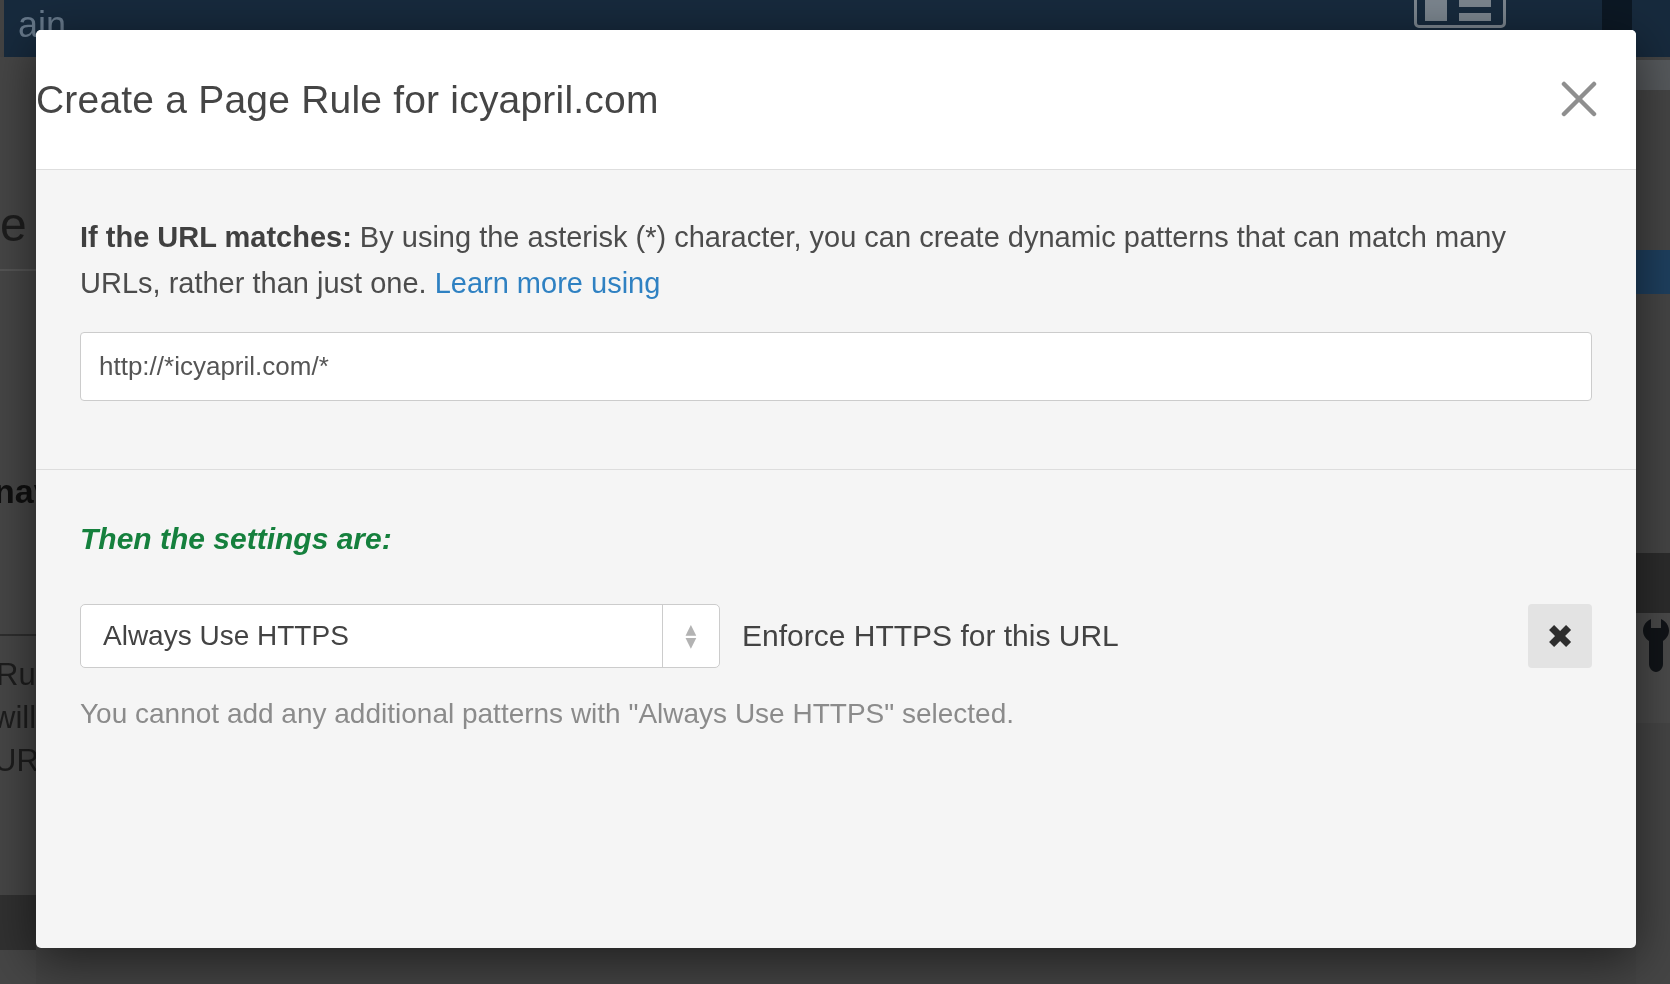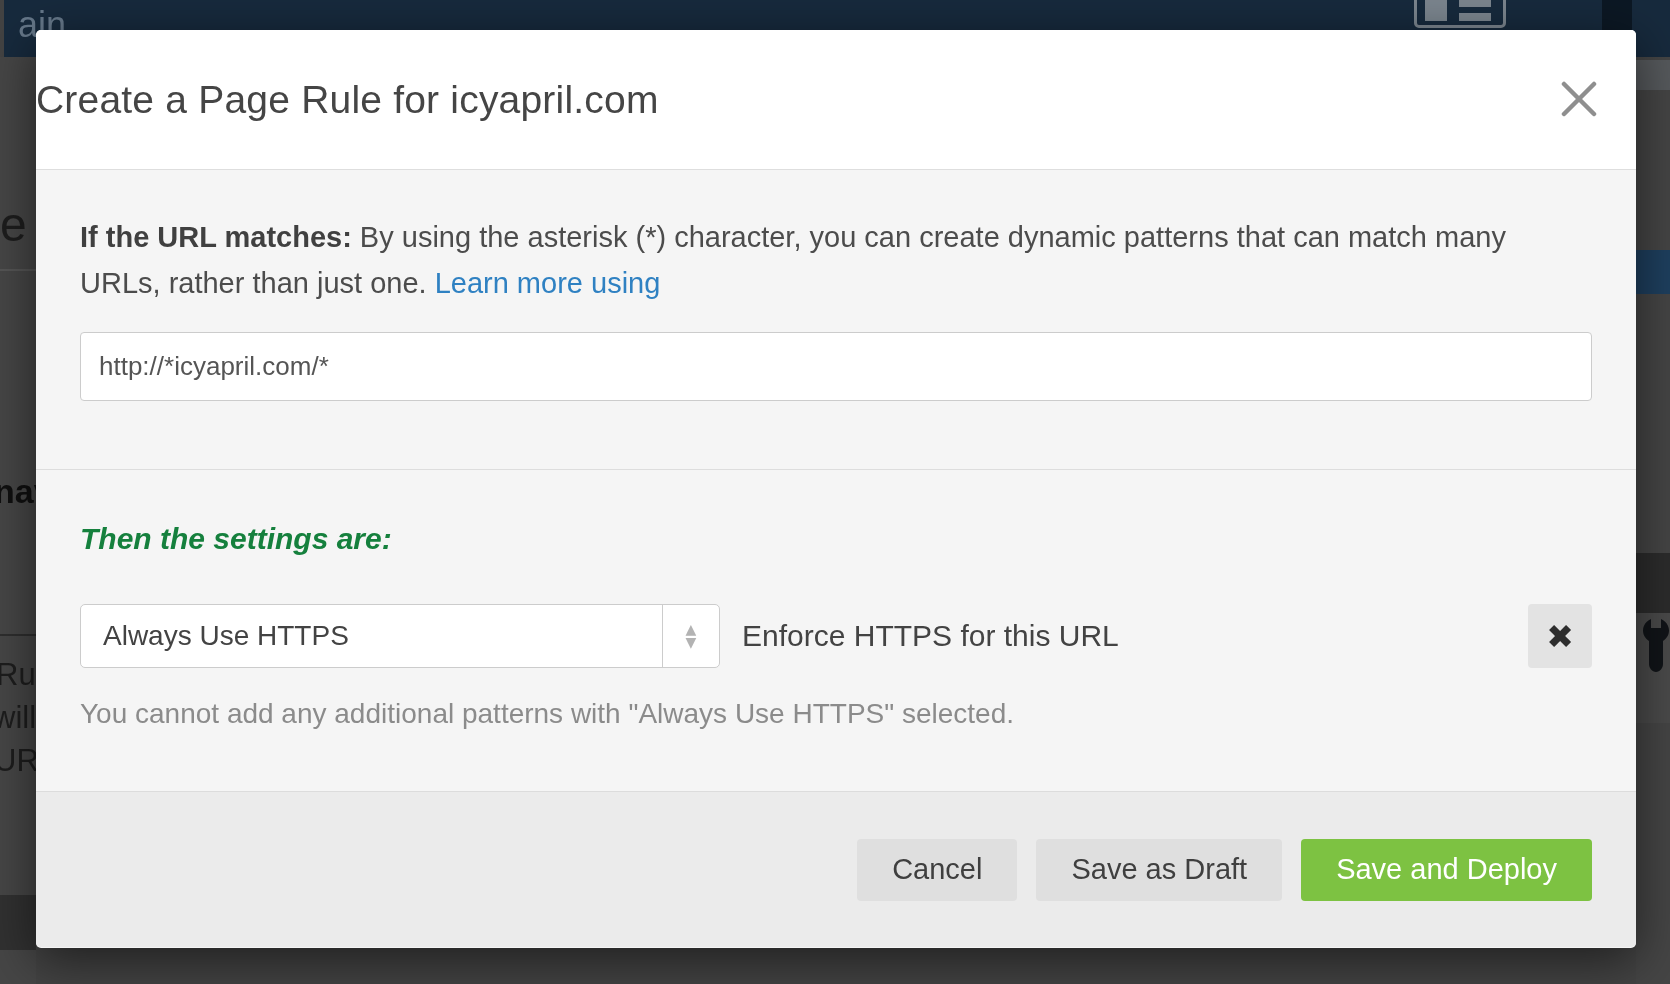--- a/index.html
+++ b/index.html
@@ -182,20 +182,15 @@
           <button class="remove-btn">
             <span>✖</span>
           </button>
         </div>
 
         <div class="settings-note">You cannot add any additional patterns with "Always Use HTTPS" selected.</div>
       </div>
 
     </div>
 
-    <div class="modal-footer">
-      <button class="btn btn-gray">Cancel</button>
-      <button class="btn btn-gray">Save as Draft</button>
-      <button class="btn btn-green">Save and Deploy</button>
-    </div>
 
   </div>
 </div>
 
 </body></html>

